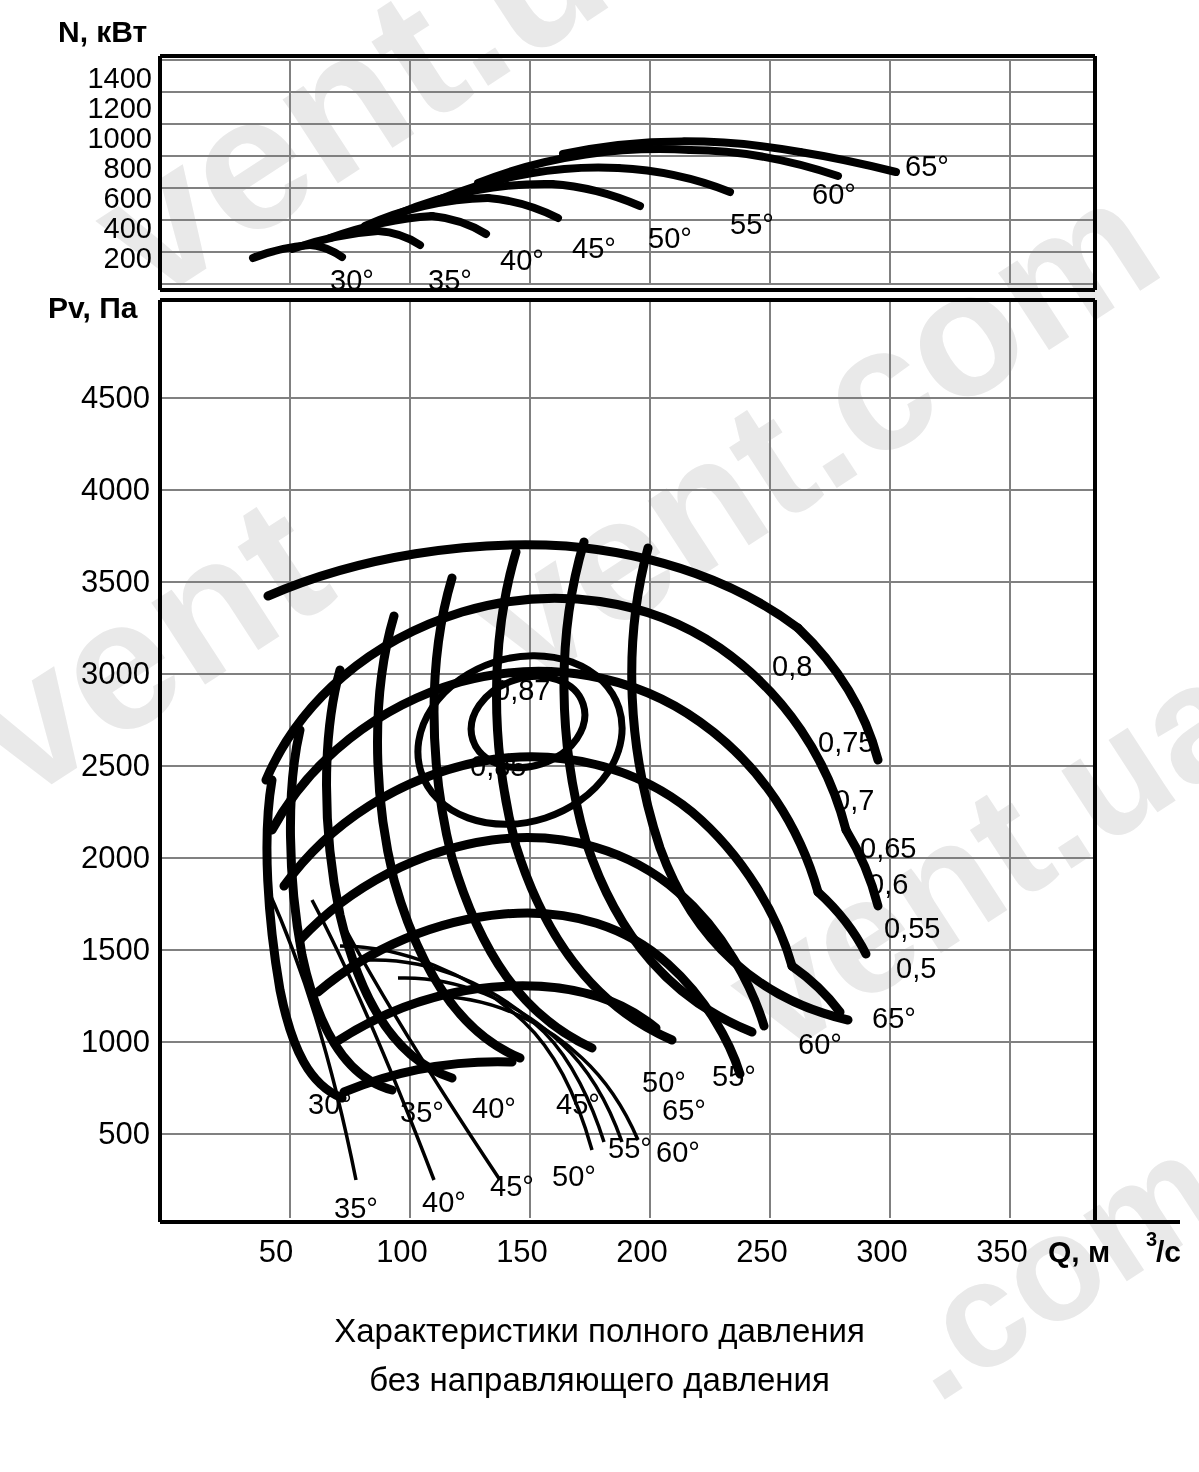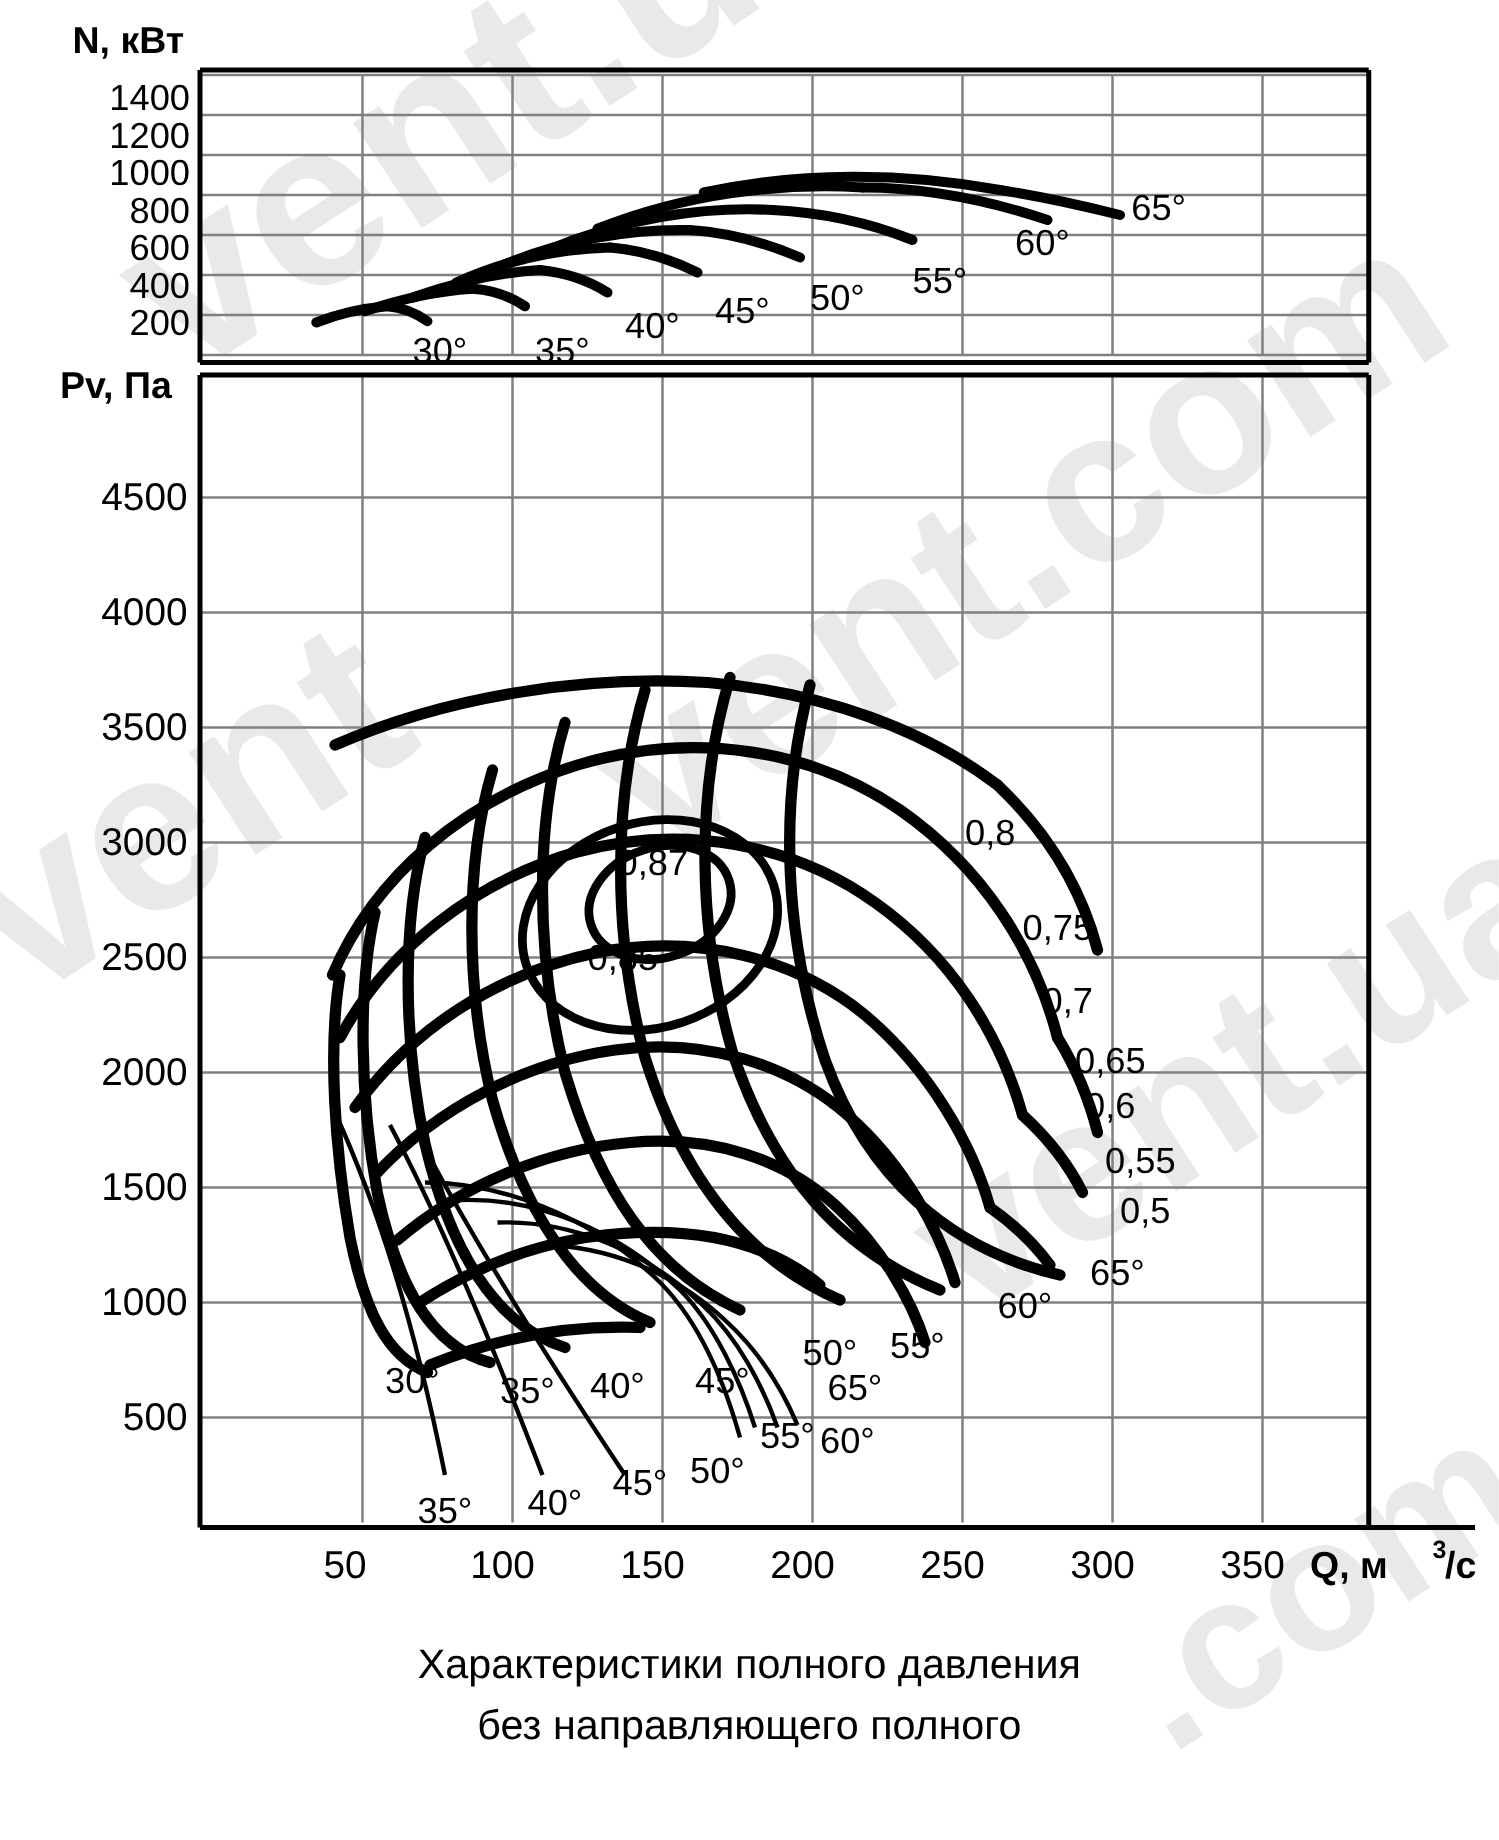--- a/index.html
+++ b/index.html
@@ -288,15 +288,15 @@
         <text x="552" y="1186">50°</text>
         <text x="608" y="1158">55°</text>
         <text x="656" y="1162">60°</text>
         <text x="662" y="1120">65°</text>
       </g>
     </g>
   </svg>
 
   <div class="caption caption-block">
     <div>Характеристики полного давления</div>
-    <div>без направляющего полного</div>
+    <div>без направляющего давления</div>
   </div>
 </div>
 
 </body></html>

